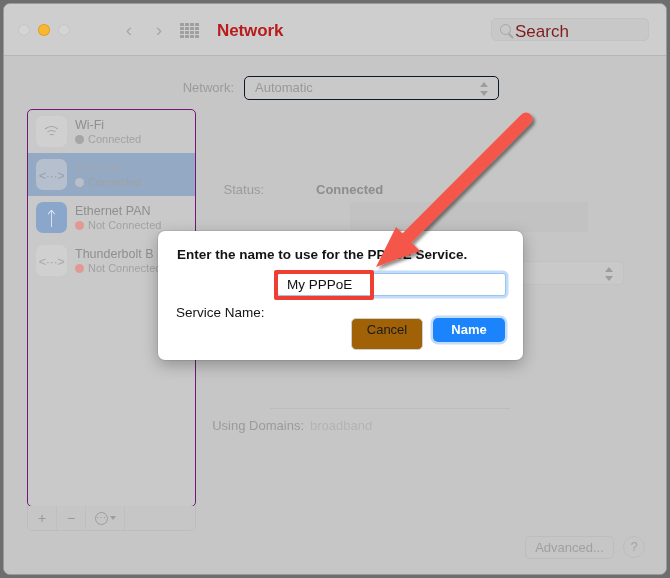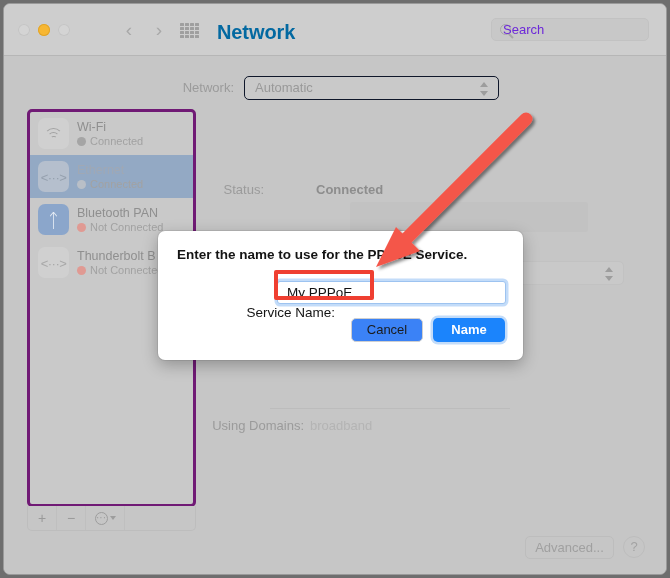--- a/index.html
+++ b/index.html
@@ -43,37 +43,37 @@
   #grid-icon {
     position:absolute; left:176px; top:19px;
     width:19px; height:15px;
     display:grid; grid-template-columns:repeat(4,1fr); grid-template-rows:repeat(4,1fr);
     gap:1px;
   }
   #grid-icon i { background:#9f9f9f; border-radius:0.5px; display:block; }
 
   #win-title {
     position:absolute; left:213px; top:17px;
-    font-size:20px; font-weight:bold; color:#0369a1; letter-spacing:-0.1px;
+    font-size:17px; font-weight:bold; color:#b91c1c; letter-spacing:-0.1px;
   }
 
   #searchbox {
     position:absolute; right:17px; top:14px; width:158px; height:23px;
     background:#c8c8c8; border:1px solid #c2c2c2; border-radius:5px;
   }
   #search-icon {
     position:absolute; left:8px; top:5px; width:11px; height:11px;
     border:1.6px solid #a6a6a6; border-radius:50%;
   }
   #search-icon::after {
     content:""; position:absolute; right:-4px; bottom:-3px;
     width:6px; height:1.6px; background:#a6a6a6; transform:rotate(45deg);
   }
   #search-ph {
-    position:absolute; left:11px; top:3px; font-size:13px; color:#6d28d9;
+    position:absolute; left:23px; top:3px; font-size:17px; color:#7f1d1d;
   }
 
   
   #body-area { position:absolute; left:0; top:52px; width:100%; height:520px; background:#c6c6c6; }
 
   
   #location-row { position:absolute; left:0; top:20px; width:100%; height:26px; }
   #location-label {
     position:absolute; left:175px; top:4px; width:55px; text-align:right;
     font-size:13px; color:#9b9b9b;
@@ -89,21 +89,21 @@
   .stepper::before, .stepper::after {
     content:""; position:absolute; left:0; width:0; height:0;
     border-left:4.5px solid transparent; border-right:4.5px solid transparent;
   }
   .stepper::before { top:0; border-bottom:5px solid #9d9d9d; }
   .stepper::after  { bottom:0; border-top:5px solid #9d9d9d; }
 
   
   #sidebar {
     position:absolute; left:23px; top:53px; width:169px; height:398px;
-    background:#c9c9c9; border:3px solid #701a75; border-radius:5px;
+    background:#c9c9c9; border:1px solid #701a75; border-radius:5px;
     overflow:hidden;
   }
   .svc {
     position:relative; height:43px; padding:5px 8px;
     display:flex; align-items:center;
   }
   .svc.selected { background:#93a9c4; }
   .svc-icon {
     width:31px; height:31px; border-radius:7px; flex:none;
     position:relative; margin-right:8px;
@@ -213,34 +213,34 @@
   #sheet {
     position:absolute; left:154px; top:227px; width:365px; height:129px;
     background:#fff; border-radius:7px;
     box-shadow:0 5px 16px rgba(0,0,0,0.28), 0 0 0 1px rgba(0,0,0,0.07);
   }
   #sheet-title {
     position:absolute; left:19px; top:16px;
     font-size:13.5px; font-weight:bold; color:#141414;
   }
   #sheet-field-label {
-    position:absolute; left:18px; top:74px; width:159px; text-align:right;
+    position:absolute; left:18px; top:74px; width:159px; 
     font-size:13.5px; color:#141414;
   }
   #sheet-input {
-    position:absolute; left:273px; top:277px; width:229px; height:23px;
+    position:absolute; left:273px; top:269px; width:229px; height:23px;
     background:#fff; border:1px solid #9dc3f0;
     border-radius:3px; box-shadow:0 0 0 2.5px rgba(105,168,240,0.40);
   }
   #sheet-input-value {
     position:absolute; left:9px; top:3px; font-size:13.5px; color:#111;
   }
   #cancel-btn {
-    position:absolute; left:193px; top:87px; width:72px; height:24px;
-    background:#3b82f6; border:1px solid #cfcfcf; border-radius:5px;
+    position:absolute; left:193px; top:87px; width:72px; height:32px;
+    background:#a16207; border:1px solid #cfcfcf; border-radius:5px;
     font-size:13px; color:#1b1b1b; text-align:center; line-height:22px;
   }
   #done-btn {
     position:absolute; left:275px; top:87px; width:72px; height:24px;
     background:#1b84fc; border-radius:5px;
     font-size:13px; font-weight:bold; color:#fff; text-align:center; line-height:24px;
     box-shadow:0 0 0 2.5px rgba(105,168,240,0.40);
   }
 
   
@@ -332,21 +332,21 @@
             <span>Connected</span>
           </div>
         </div>
       </div>
 
       <div class="svc">
         <div class="svc-icon blue">
           <span class="bt-glyph">ᛏ</span>
         </div>
         <div class="svc-text">
-          <div class="svc-name">Bluetooth PAN</div>
+          <div class="svc-name">Ethernet PAN</div>
           <div class="svc-status">
             <span class="dot red"></span>
             <span>Not Connected</span>
           </div>
         </div>
       </div>
 
       <div class="svc">
         <div class="svc-icon grey">
           <span class="eth-glyph">&lt;···&gt;</span>

